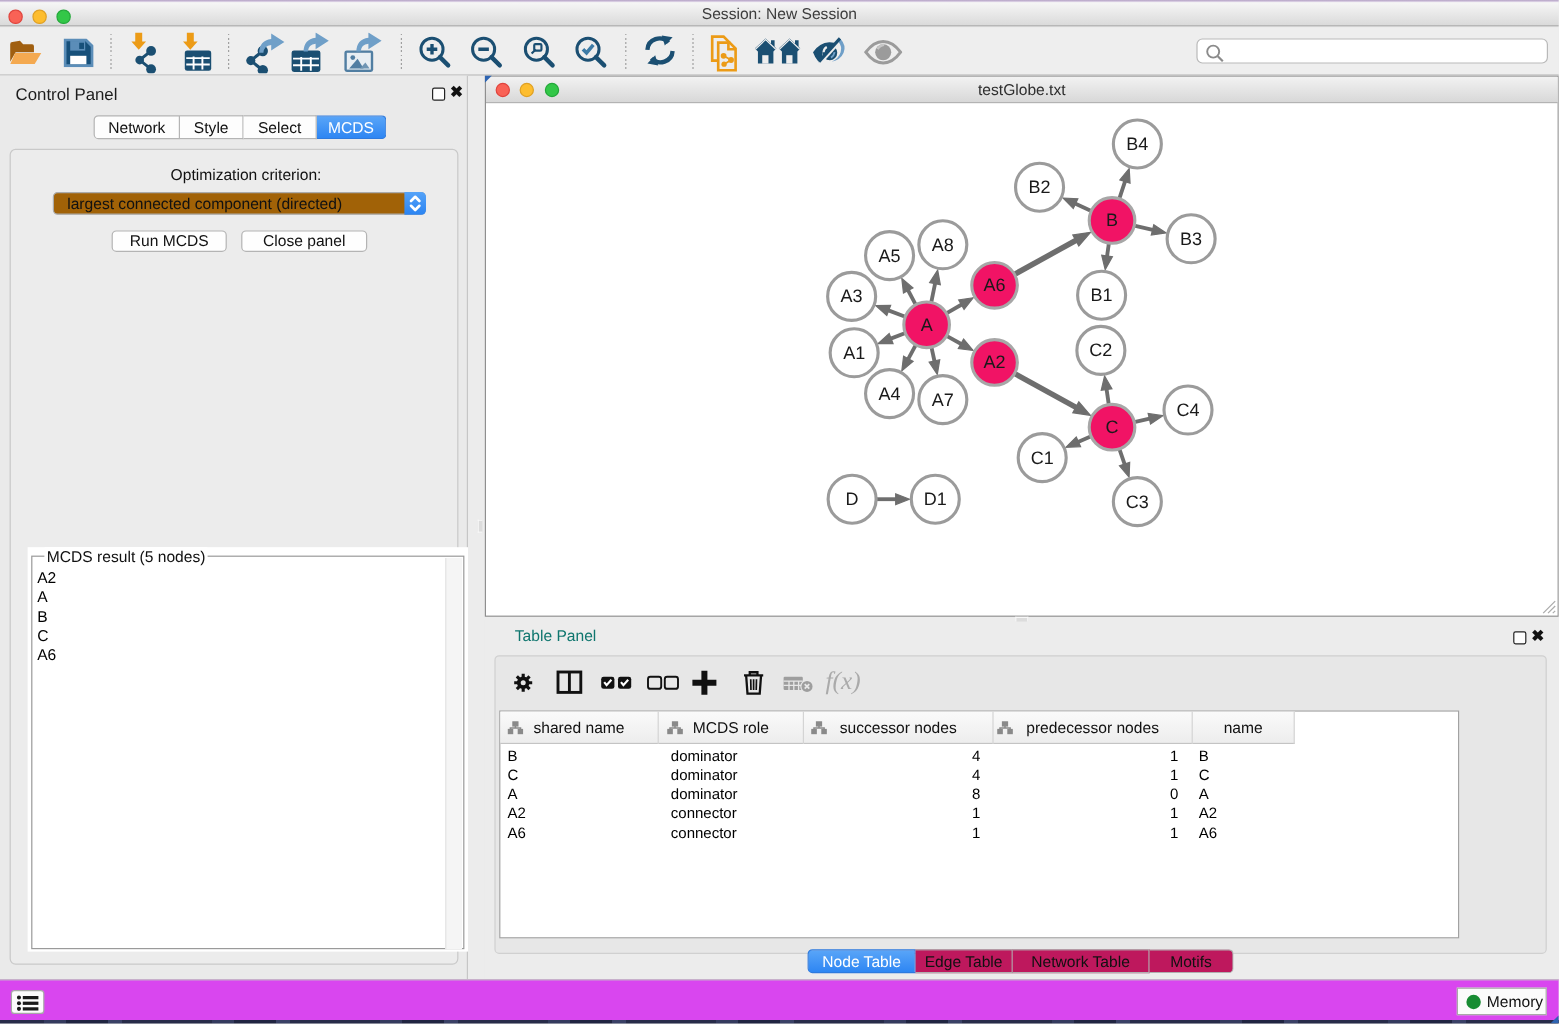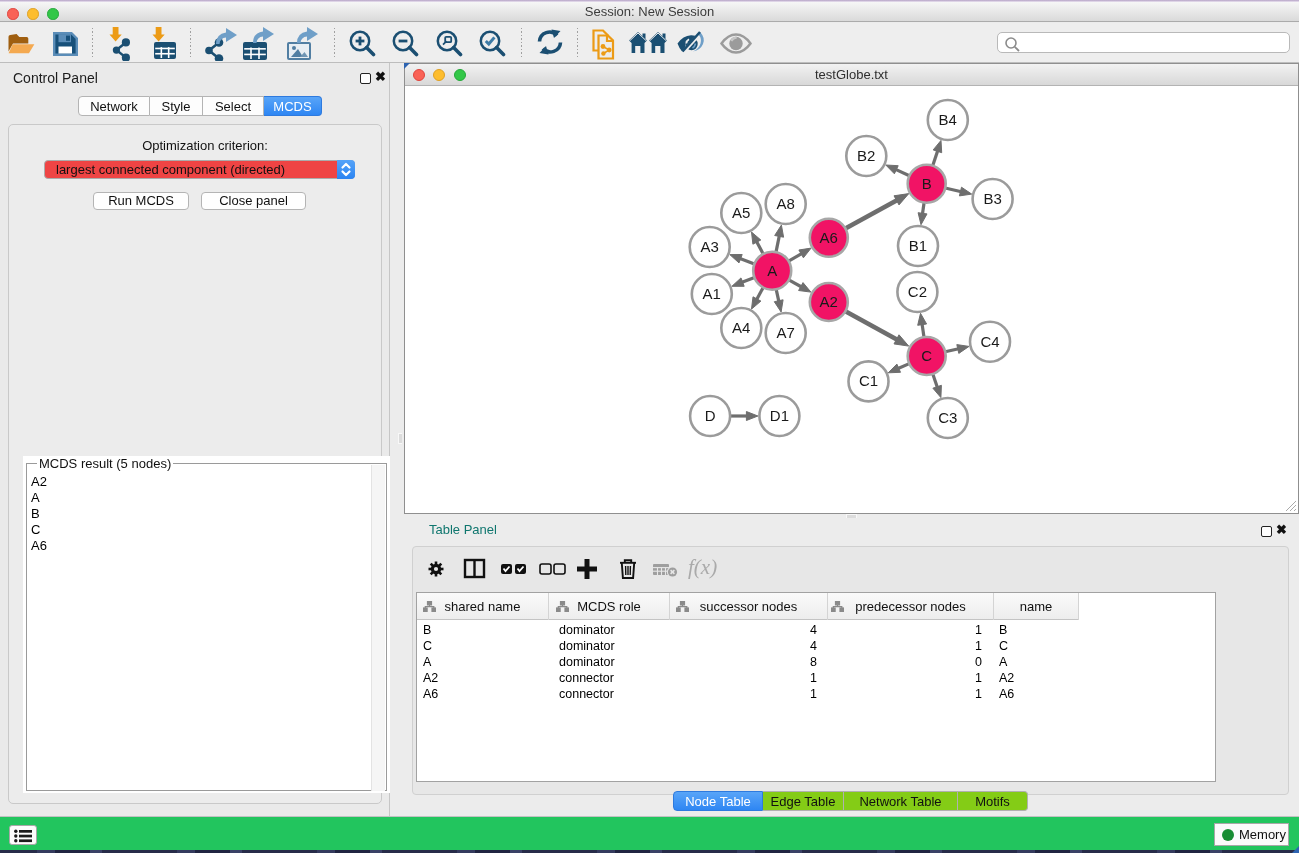--- a/index.html
+++ b/index.html
@@ -29,21 +29,21 @@
 .closex { position:absolute; top:6px; font-size:13px; font-weight:bold; color:#111; }
 .tabrow { position:absolute; display:flex; }
 .tab { height:20px; background:#fdfdfd; border:1px solid #b4b4b4; border-left:none; font-size:13px;
   color:#111; text-align:center; line-height:19px; }
 .tab.first { border-left:1px solid #b4b4b4; border-radius:4px 0 0 4px; }
 .tab.last { border-radius:0 4px 4px 0; }
 .tab.sel { background:linear-gradient(#59a5f8,#2e86f3); color:#fff; border-color:#2e7ade; }
 #innerpanel { position:absolute; left:8px; top:61px; width:374px; height:680px; background:#ececec;
   border:1px solid #c9c9c9; border-radius:5px; }
 #optlabel { position:absolute; left:10px; top:13px; width:100%; text-align:center; font-size:13px; color:#111; }
-#dropdown { position:absolute; left:35px; top:35px; width:311px; height:19px; background:#ef4444;
+#dropdown { position:absolute; left:35px; top:35px; width:311px; height:19px; background:#a16207;
   border:1px solid #ababab; border-radius:4px; font-size:13px; color:#111; line-height:17px; padding-left:11px; }
 #dropstep { position:absolute; right:-1px; top:-1px; width:18px; height:19px; border-radius:0 4px 4px 0;
   background:linear-gradient(#55a3f8,#2b84f2); }
 .btn { position:absolute; height:18px; background:#fefefe; border:1px solid #b4b4b4; border-radius:4px;
   font-size:13px; color:#111; text-align:center; line-height:16px; }
 #resultbox { position:absolute; left:14px; top:331px; width:367px; height:337px; background:#fff; }
 #resultinner { position:absolute; left:3px; top:7px; right:3px; bottom:2px; border:1px solid #9a9a9a; }
 #resultlegend { position:absolute; left:10px; top:-8px; background:#fff; padding:0 2px; font-size:13px; color:#111; }
 #resultlist { position:absolute; left:4px; top:10px; font-size:13px; color:#000; line-height:16px; }
 #resultsb { position:absolute; right:1px; top:1px; width:14px; height:326px; background:#f5f5f5; border-left:1px solid #e3e3e3; }
@@ -59,28 +59,28 @@
 #tpanel .ptitle { position:absolute; left:25px; top:6px; font-size:13px; color:#0f766e; }
 #tcontainer { position:absolute; left:8px; top:30px; width:877px; height:249px; background:#e7e7e7;
   border:1px solid #d0d0d0; border-radius:4px; }
 #ttable { position:absolute; left:3px; top:45px; width:800px; height:190px; background:#fff; border:1px solid #a2a2a2; }
 #thead { position:absolute; left:0; top:0; width:662px; height:27px; background:linear-gradient(#fafafa,#ededed);
   border-bottom:1px solid #c4c4c4; }
 .hcol { position:absolute; top:0; height:27px; border-right:1px solid #d4d4d4; font-size:13px; color:#111; }
 .hcol .htext { position:absolute; top:6px; left:0; right:0; text-align:center; }
 .trow { position:absolute; font-size:12.5px; color:#000; height:16px; line-height:16px; }
 #tabrow2 { position:absolute; display:flex; left:269px; top:275px; }
-.tab2 { height:20px; background:#84cc16; border:1px solid #b0b0b0; border-left:none; font-size:13px;
+.tab2 { height:20px; background:#be185d; border:1px solid #b0b0b0; border-left:none; font-size:13px;
   color:#111; text-align:center; line-height:19px; }
 .tab2.first { border-left:1px solid #b0b0b0; border-radius:4px 0 0 4px; }
 .tab2.last { border-radius:0 4px 4px 0; }
 .tab2.sel { background:linear-gradient(#59a5f8,#2e86f3); color:#fff; border-color:#2e7ade; }
 
 
-#statusbar { left:0; top:816px; width:1299px; height:34px; background:#22c55e; border-top:1px solid #c2c2c2; }
+#statusbar { left:0; top:816px; width:1299px; height:34px; background:#d946ef; border-top:1px solid #c2c2c2; }
 #listbtn { position:absolute; left:9px; top:8px; width:28px; height:20px; background:#fcfcfc;
   border:1px solid #a8a8a8; border-radius:3px; }
 #membtn { position:absolute; left:1214px; top:6px; width:75px; height:23px; background:#fbfbfb;
   border:1px solid #a8a8a8; font-size:13px; color:#111; }
 #darkstrip { left:0; top:850px; width:1299px; height:3px; background:#272c49;
   background-image:repeating-linear-gradient(90deg,#272c49 0 37px,#343b5e 37px 55px,#202541 55px 90px,#3a4166 90px 102px,#272c49 102px 140px); }
 </style>
 </head>
 <body>
 <div id="purple" class="abs"></div>

